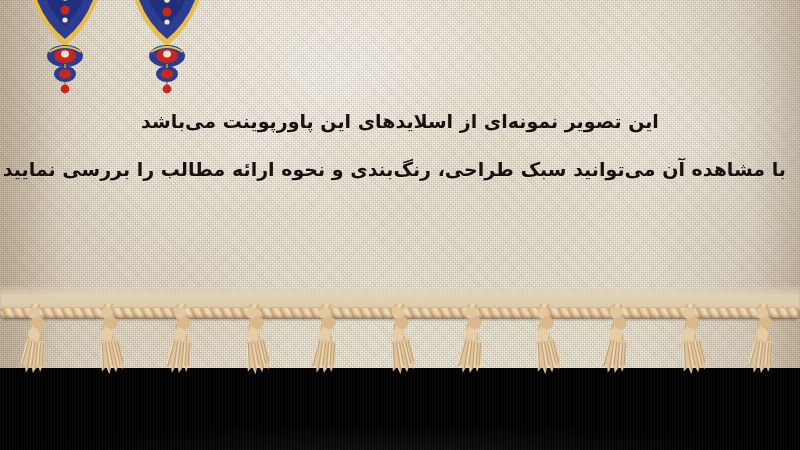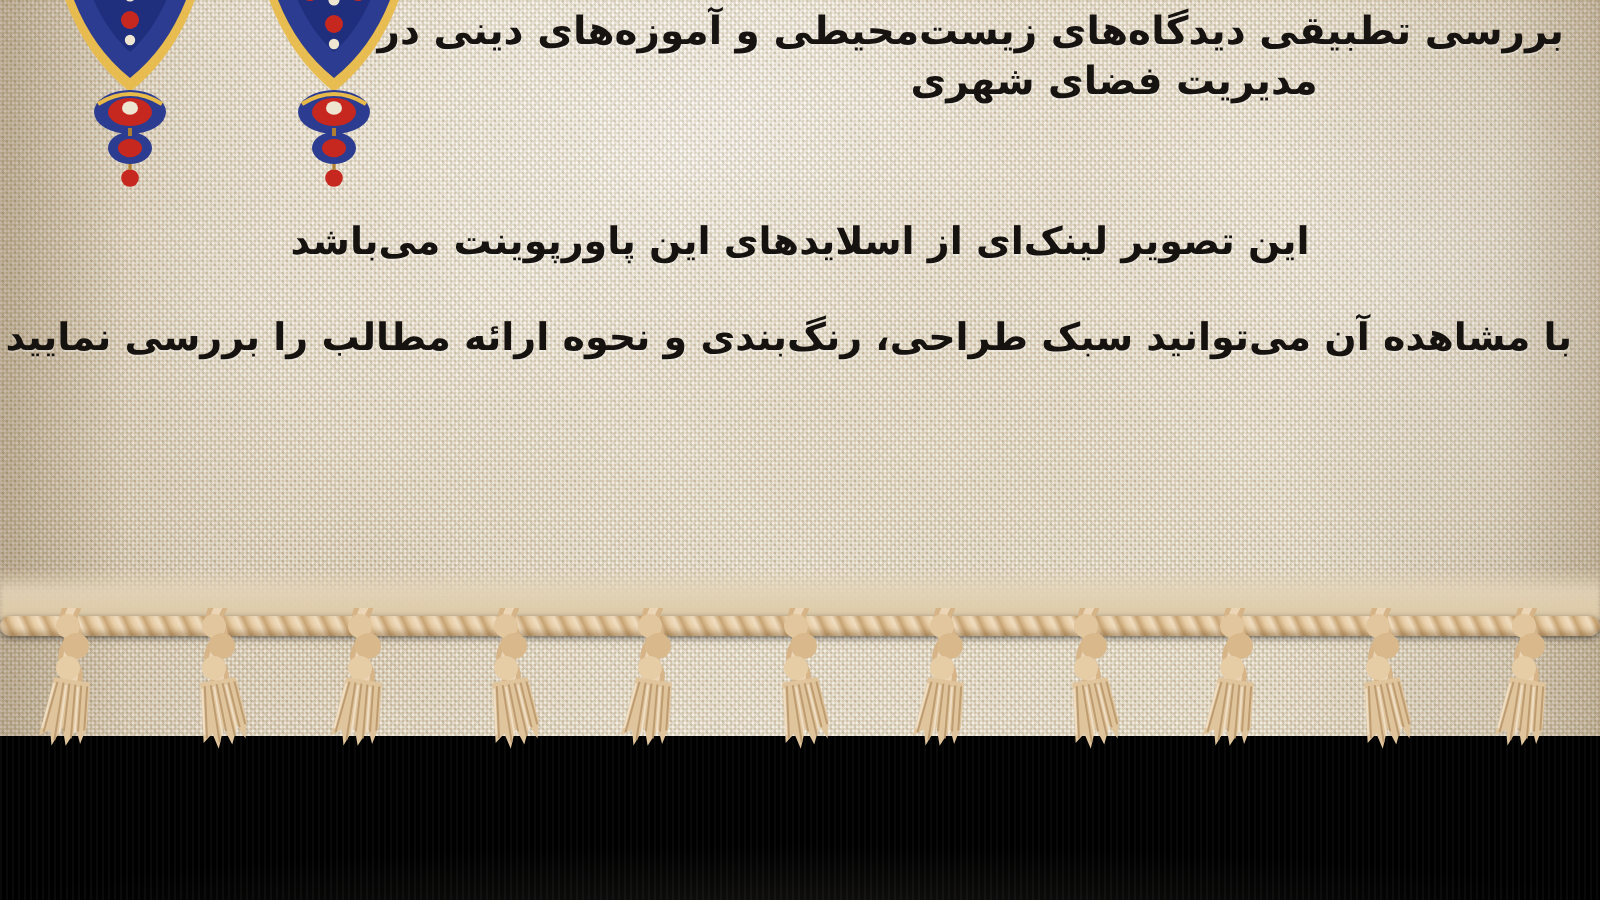--- a/index.html
+++ b/index.html
@@ -236,27 +236,23 @@
           <ellipse cx="0" cy="26" rx="6" ry="4.6" fill="#c62820"></ellipse>
           <path d="M0 16 L0 20" stroke="#b08030" stroke-width="2"></path>
           <circle cx="0" cy="41" r="4.4" fill="#c62820"></circle>
           <path d="M0 34 L0 37" stroke="#b08030" stroke-width="1.6"></path>
         </g>
       </g>
     </svg>
 
   </div>
 
-  <div class="title-block">
-    <div class="title-line title-line-1">بررسی تطبیقی دیدگاه‌های زیست‌محیطی و آموزه‌های دینی در</div>
-    <div class="title-line title-line-2">مدیریت فضای شهری</div>
-  </div>
 
   <div class="body-block">
-    <div class="body-line bl-1">این تصویر لینک‌ای از اسلایدهای این پاورپوینت می‌باشد</div>
+    <div class="body-line bl-1">این تصویر نمونه‌ای از اسلایدهای این پاورپوینت می‌باشد</div>
     <div class="body-line bl-2">با مشاهده آن می‌توانید سبک طراحی، رنگ‌بندی و نحوه ارائه مطالب را بررسی نمایید</div>
   </div>
 
   <div class="rug">
     <div class="rug-sheen"></div>
   </div>
 
   <div class="fringe" id="fringe">
     <div class="cloth-edge"></div>
     <div class="cord"></div>

